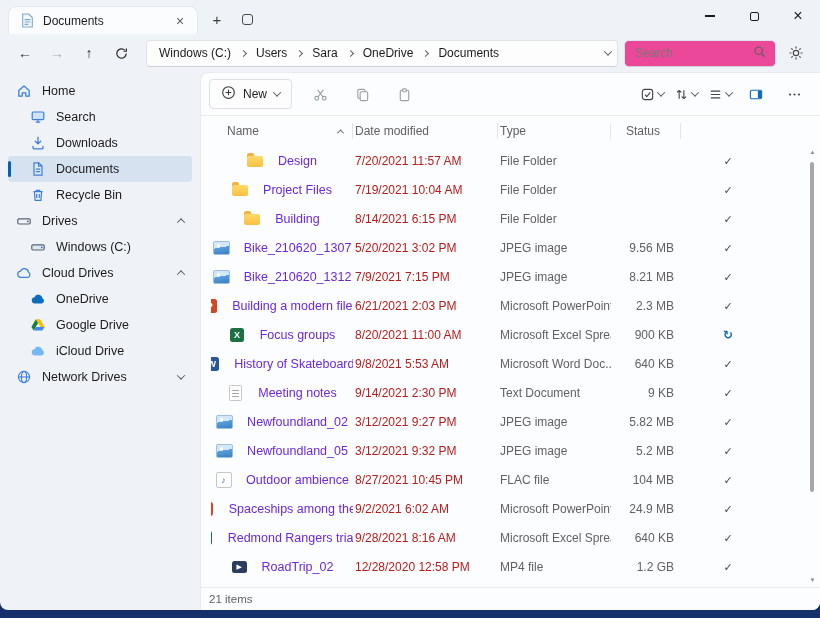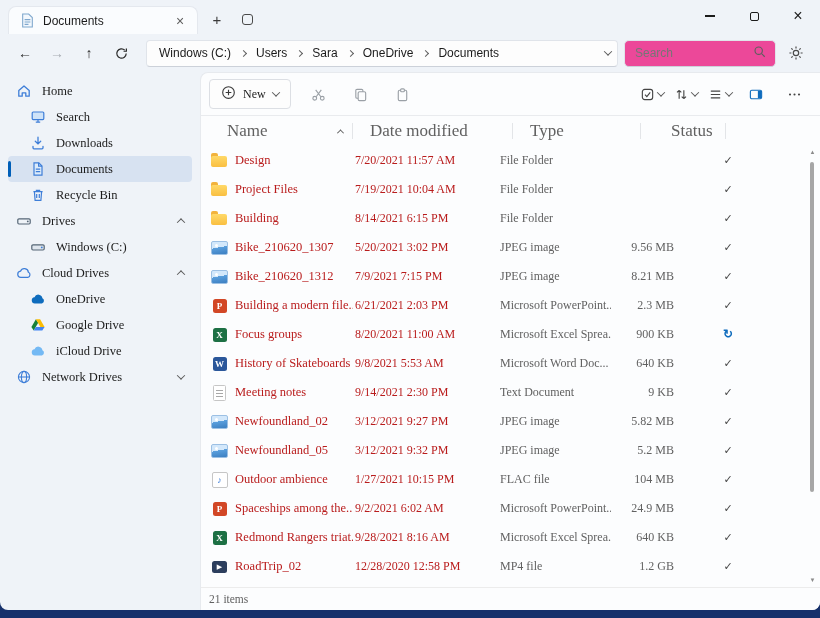--- a/index.html
+++ b/index.html
@@ -40,21 +40,21 @@
   .addr-chev { margin-left: auto; }
   .chev { display: inline-block; width: 6px; height: 6px; border-right: 1.3px solid #5a5a5a; border-bottom: 1.3px solid #5a5a5a; }
   .chev.down { transform: rotate(45deg) translate(-1px,-1px); }
   .chev.up { transform: rotate(-135deg) translate(-1px,-1px); }
   .searchbox { width: 152px; height: 27px; background: #ec4899; border: 1px solid #e0e4ea; border-bottom-color: #ccd1d9; border-radius: 5px; display: flex; align-items: center; padding: 0 8px 0 10px; }
   .searchbox input { border: none; outline: none; background: transparent; flex: 1; font-size: 12px; font-family: inherit; color: #1b1b1b; min-width: 0; }
   .searchbox input::placeholder { color: #767676; }
   .gearbtn { width: 28px; height: 28px; display: flex; align-items: center; justify-content: center; border-radius: 4px; }
 
   
-  .main { flex: 1; display: flex; min-height: 0; font-family: Liberation Serif, serif; }
+  .main { flex: 1; display: flex; min-height: 0; }
 
   
   .sidebar { width: 200px; flex: 0 0 200px; padding-top: 6px; overflow: hidden; }
   .srow { height: 26px; margin: 0 8px; padding: 0 8px; border-radius: 4px; display: flex; align-items: center; gap: 10px; position: relative; }
   .srow.indent1 { padding-left: 22px; }
   .srow.selected { background: #d7e2f1; }
   .srow.selected::before { content: ""; position: absolute; left: 0; top: 5px; width: 3px; height: 16px; border-radius: 2px; background: #005fb8; }
   .sicon { width: 16px; height: 16px; flex: 0 0 16px; display: flex; align-items: center; justify-content: center; }
   .slabel { font-size: 12.5px; color: #1b1b1b; white-space: nowrap; }
   .srow .chev { margin-left: auto; color: #5f5f5f; }
@@ -65,35 +65,35 @@
   
   .toolbar { height: 42px; display: flex; align-items: center; padding: 0 12px 0 8px; gap: 14px; flex: 0 0 auto; }
   .newbtn { display: flex; align-items: center; gap: 7px; background: #fdfdfd; border: 1px solid #dcdfe4; border-radius: 4px; height: 30px; padding: 0 11px; }
   .newbtn .label { font-size: 12px; color: #1b1b1b; }
   .tool-ic { width: 28px; height: 28px; display: flex; align-items: center; justify-content: center; border-radius: 4px; }
   .tool-pair { display: flex; align-items: center; gap: 3px; }
   .toolbar .right { margin-left: auto; display: flex; align-items: center; gap: 10px; }
   .tb-divider { height: 1px; background: #e9ebee; flex: 0 0 auto; }
 
   
-  .hrow { height: 30px; display: flex; align-items: center; padding-left: 10px; flex: 0 0 auto; color: #616161; font-size: 17px; gap: 15px; }
+  .hrow { height: 30px; display: flex; align-items: center; padding-left: 10px; flex: 0 0 auto; color: #616161; font-size: 12px; }
   .hcell { position: relative; height: 100%; display: flex; align-items: center; }
   .hcell::after { content: ""; position: absolute; right: 0; top: 7px; width: 1px; height: 16px; background: #e3e5e8; }
   .h-name { width: 142px; padding-left: 16px; }
   .h-date { width: 145px; padding-left: 2px; }
   .h-type { width: 113px; padding-left: 2px; }
   .h-size { width: 75px; padding-left: 10px; }
   .h-status { width: 70px; padding-left: 15px; }
   .h-name .chev { width: 5px; height: 5px; margin-left: auto; margin-right: 10px; color: #8a8a8a; }
 
   
   .flist { flex: 1; overflow: hidden; }
   .frow { height: 29px; display: flex; align-items: center; padding-left: 10px; }
   .cell { white-space: nowrap; overflow: hidden; }
-  .c-name { width: 142px; display: flex; align-items: center; gap: 7px; color: #b91c1c; font-size: 12.5px; }
+  .c-name { width: 142px; display: flex; align-items: center; gap: 14px; color: #6d28d9; font-size: 12.5px; justify-content: center; }
   .c-date { width: 145px; color: #b91c1c; padding-left: 2px; }
   .c-type { width: 113px; color: #616161; padding-left: 2px; }
   .c-size { width: 75px; color: #616161; text-align: right; padding-right: 12px; }
   .c-status { width: 70px; padding-left: 34px; }
 
   
   .ficon { width: 17px; height: 17px; flex: 0 0 17px; position: relative; display: inline-flex; align-items: center; justify-content: center; }
   .ficon.folder::before { content: ""; position: absolute; top: 1px; left: 0; width: 7px; height: 5px; background: #f2b33c; border-radius: 2px 2px 0 0; }
   .ficon.folder::after { content: ""; position: absolute; bottom: 2px; left: 0; width: 16px; height: 11px; background: linear-gradient(#ffd968, #f9bf41); border-radius: 2px; }
   .ficon.image::after { content: ""; width: 15px; height: 12px; border: 1px solid #9cc0e4; border-radius: 2px; background: linear-gradient(170deg, #d3e8fb 0%, #d3e8fb 45%, #5a9fdd 45%, #3c7fc1 100%); }
@@ -513,21 +513,21 @@
             <div class="cell c-date" data-interactable="false">3/12/2021 9:32 PM</div>
             <div class="cell c-type" data-interactable="false">JPEG image</div>
             <div class="cell c-size" data-interactable="false">5.2 MB</div>
             <div class="cell c-status"><span class="sticon synced" data-interactable="false"></span></div>
           </div>
           <div class="frow" data-interactable="true">
             <div class="cell c-name">
               <span class="ficon audio" data-interactable="false"></span>
               <span data-interactable="false">Outdoor ambience</span>
             </div>
-            <div class="cell c-date" data-interactable="false">1/27/2021 10:15 PM</div>
+            <div class="cell c-date" data-interactable="false">8/27/2021 10:45 PM</div>
             <div class="cell c-type" data-interactable="false">FLAC file</div>
             <div class="cell c-size" data-interactable="false">104 MB</div>
             <div class="cell c-status"><span class="sticon synced" data-interactable="false"></span></div>
           </div>
           <div class="frow" data-interactable="true">
             <div class="cell c-name">
               <span class="ficon ppt" data-interactable="false"></span>
               <span data-interactable="false">Spaceships among the...</span>
             </div>
             <div class="cell c-date" data-interactable="false">9/2/2021 6:02 AM</div>

